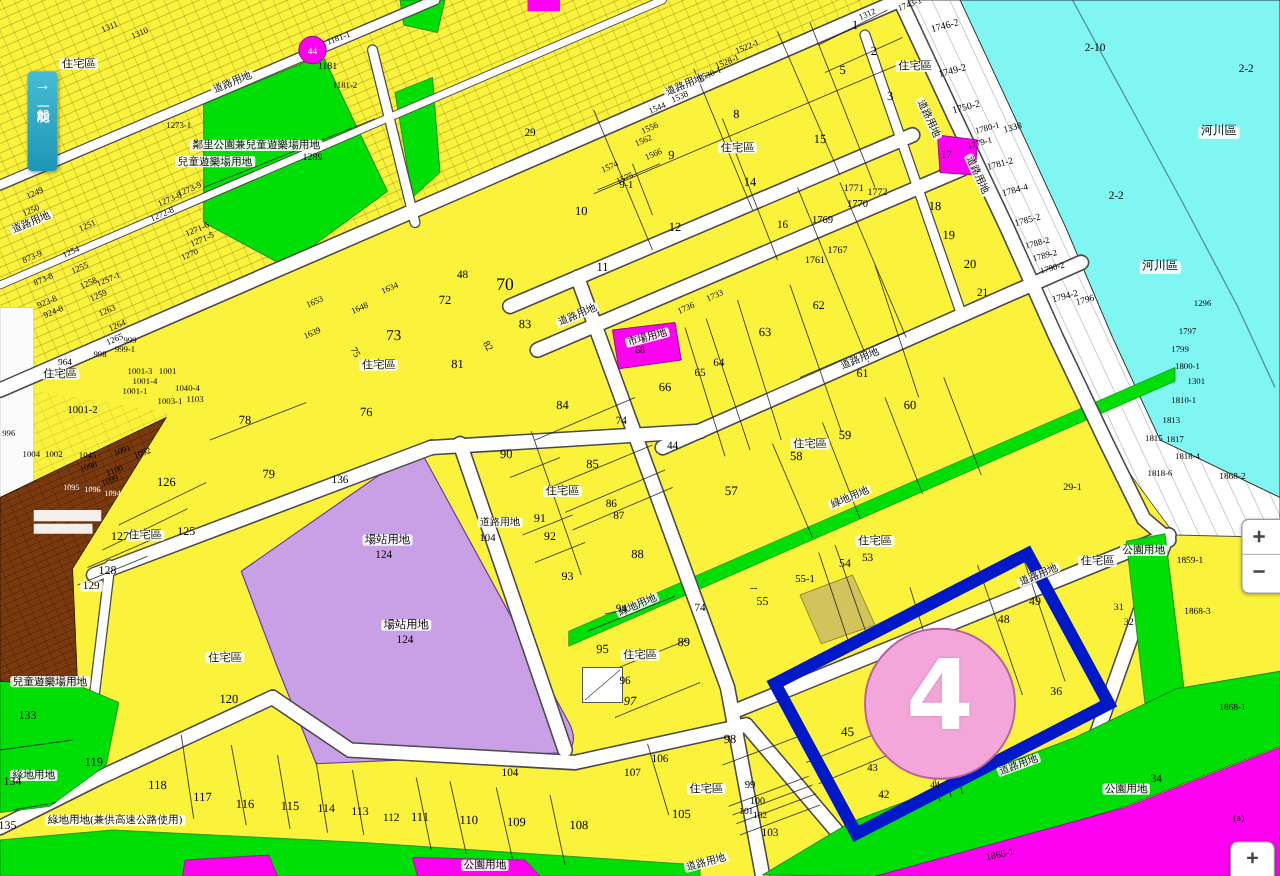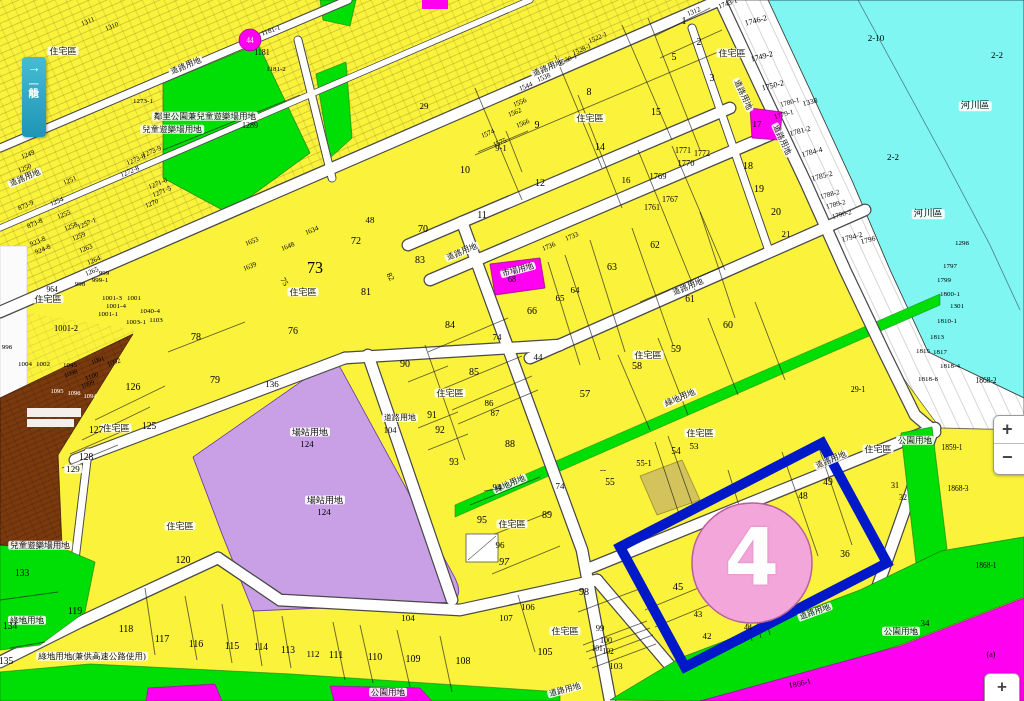--- a/index.html
+++ b/index.html
@@ -315,24 +315,24 @@
       <span class="ml" style="left: 6px; top: 662px; font-size: 9.5px; transform: translate(-50%, -50%);">135</span>
       <span class="ml" style="left: 149px; top: 427px; font-size: 9.5px; transform: translate(-50%, -50%);">125</span>
       <span class="ml" style="left: 133px; top: 387px; font-size: 10px; transform: translate(-50%, -50%);">126</span>
       <span class="ml" style="left: 96px; top: 431px; font-size: 9.5px; transform: translate(-50%, -50%);">127</span>
       <span class="ml" style="left: 86px; top: 458px; font-size: 9.5px; transform: translate(-50%, -50%);">128</span>
       <span class="ml bg" style="left: 73px; top: 469px; font-size: 9px; transform: translate(-50%, -50%);">129</span>
       <span class="ml" style="left: 196px; top: 337px; font-size: 10px; transform: translate(-50%, -50%);">78</span>
       <span class="ml" style="left: 215px; top: 380px; font-size: 10px; transform: translate(-50%, -50%);">79</span>
       <span class="ml" style="left: 293px; top: 331px; font-size: 10px; transform: translate(-50%, -50%);">76</span>
       <span class="ml" style="left: 284px; top: 282px; font-size: 8px; transform: translate(-50%, -50%) rotate(60deg);">75</span>
-      <span class="ml" style="left: 315px; top: 268px; font-size: 16px; transform: translate(-50%, -50%);">73</span>
+      <span class="ml" style="left: 315px; top: 268px; font-size: 12px; transform: translate(-50%, -50%);">73</span>
       <span class="ml" style="left: 356px; top: 241px; font-size: 10px; transform: translate(-50%, -50%);">72</span>
       <span class="ml" style="left: 370px; top: 220px; font-size: 9px; transform: translate(-50%, -50%);">48</span>
-      <span class="ml" style="left: 423px; top: 229px; font-size: 10px; transform: translate(-50%, -50%);">70</span>
+      <span class="ml" style="left: 404px; top: 229px; font-size: 14px; transform: translate(-50%, -50%);">70</span>
       <span class="ml" style="left: 366px; top: 292px; font-size: 10px; transform: translate(-50%, -50%);">81</span>
       <span class="ml" style="left: 390px; top: 277px; font-size: 8px; transform: translate(-50%, -50%) rotate(60deg);">82</span>
       <span class="ml" style="left: 420px; top: 260px; font-size: 10px; transform: translate(-50%, -50%);">83</span>
       <span class="ml" style="left: 272px; top: 384px; font-size: 9px; transform: translate(-50%, -50%);">136</span>
       <span class="ml" style="left: 678px; top: 568px; font-size: 10.5px; transform: translate(-50%, -50%); margin-top: 19px;">45</span>
       <span class="ml" style="left: 803px; top: 497px; font-size: 9.5px; transform: translate(-50%, -50%);">48</span>
       <span class="ml" style="left: 828px; top: 483px; font-size: 9.5px; transform: translate(-50%, -50%);">49</span>
       <span class="ml" style="left: 845px; top: 555px; font-size: 9.5px; transform: translate(-50%, -50%);">36</span>
       <span class="ml" style="left: 698px; top: 614px; font-size: 8.5px; transform: translate(-50%, -50%);">43</span>
       <span class="ml" style="left: 707px; top: 636px; font-size: 9px; transform: translate(-50%, -50%);">42</span>

